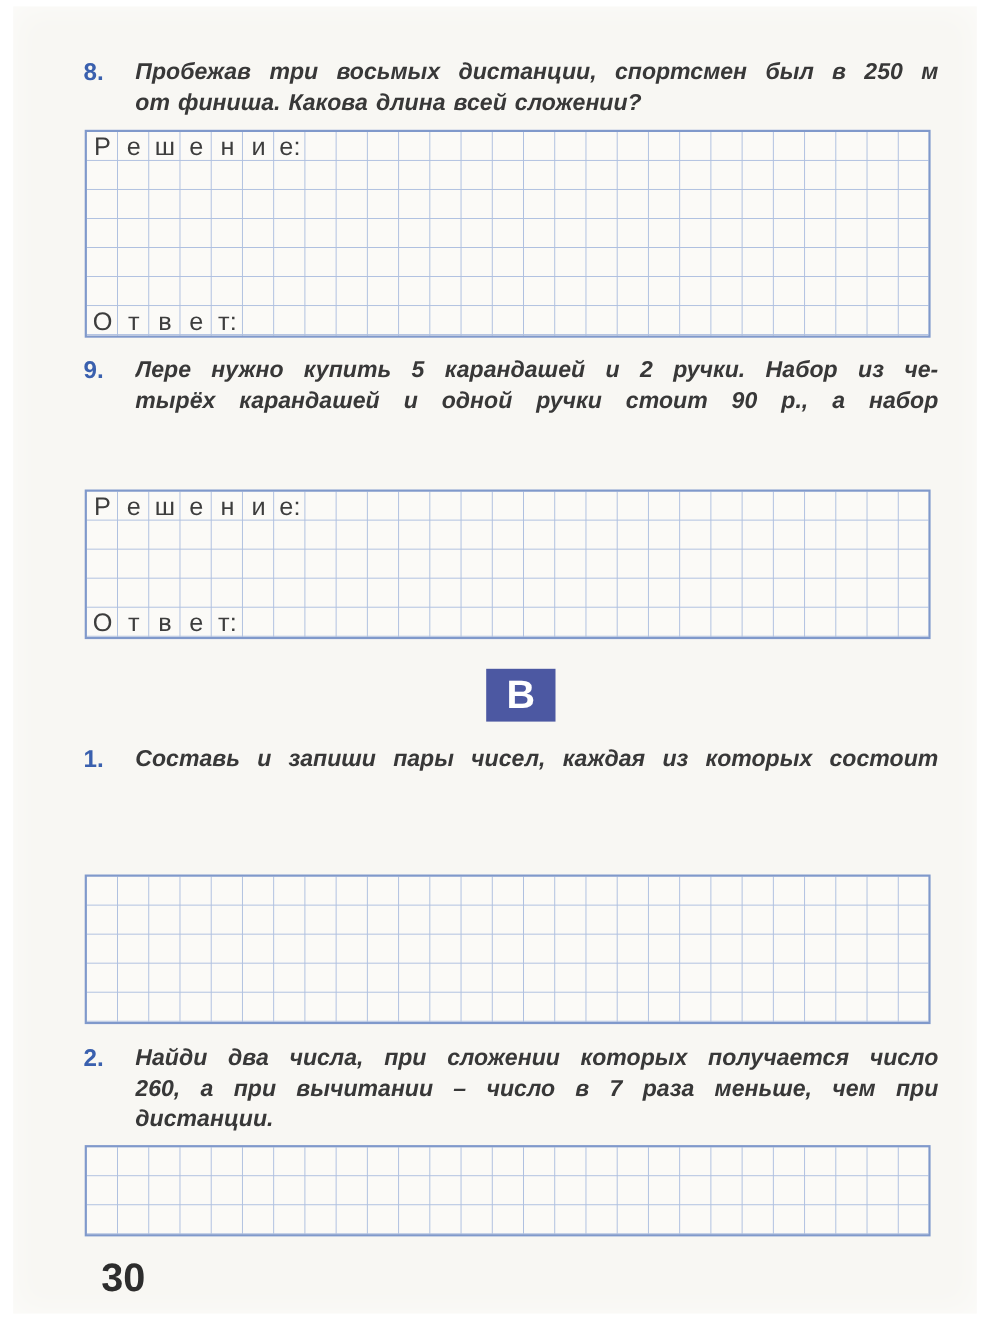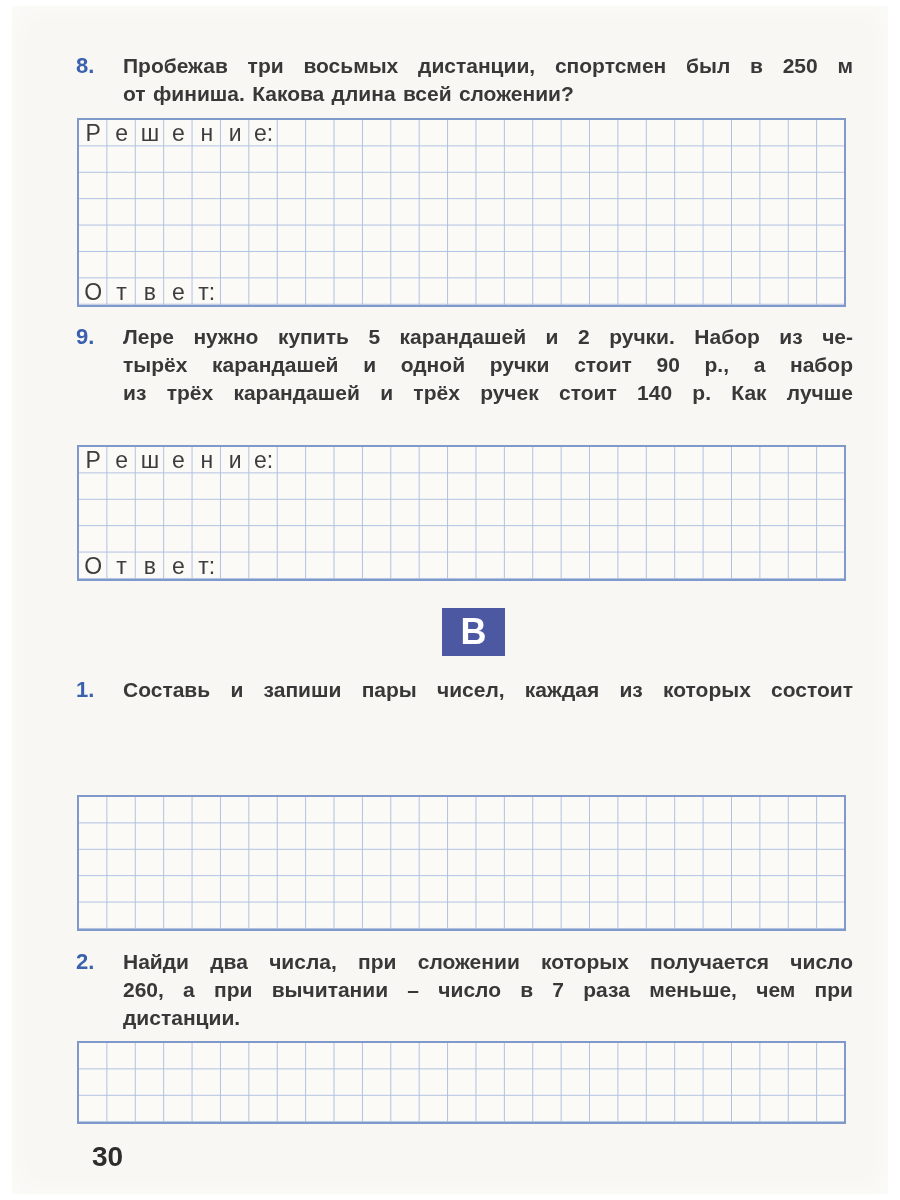--- a/index.html
+++ b/index.html
@@ -37,20 +37,21 @@
     font-size: 21px;
     line-height: 28px;
     font-weight: 700;
     color: #383838;
     word-spacing: 1.5px;
   }
   .jline {
     text-align: justify;
     height: 28px;
     overflow: hidden;
+    font-style: italic;
   }
   .jline::after { content: ""; display: inline-block; width: 100%; }
   .jline.last { text-align: left; }
   .jline.last::after { content: none; }
 
   
   .grid {
     position: absolute;
     left: 77px;               
     width: 765px;
@@ -90,21 +91,21 @@
   }
   .badge span {
     color: #ffffff;
     font-weight: 700;
     font-size: 36px;
     line-height: 48px;
   }
   .page-num {
     position: absolute;
     left: 92px; top: 1141px;
-    font-size: 28px;
+    font-size: 36px;
     font-weight: 700;
     color: #2d2d2d;
   }
 </style>
 </head>
 <body>
 
 <div class="scan-page"></div>
 
 <section class="problem" style="top:52px">
@@ -132,21 +133,20 @@
       <span class="cell-letter">е</span>
       <span class="cell-letter">т:</span>
     </div>
 </div>
 
 <section class="problem" style="top:323px">
   <div class="pnum">9.</div>
   <div class="ptext">
     <div class="jline">Лере нужно купить 5 карандашей и 2 ручки. Набор из че-</div>
     <div class="jline">тырёх карандашей и одной ручки стоит 90 р., а набор</div>
-    <div class="jline">из трёх карандашей и трёх ручек стоит 140 р. Как лучше</div>
   </div>
 </section>
 
 <div class="grid" style="top:445px;height:132px">
   <div class="cellrow toprow">
       <span class="cell-letter">Р</span>
       <span class="cell-letter">е</span>
       <span class="cell-letter">ш</span>
       <span class="cell-letter">е</span>
       <span class="cell-letter">н</span>

